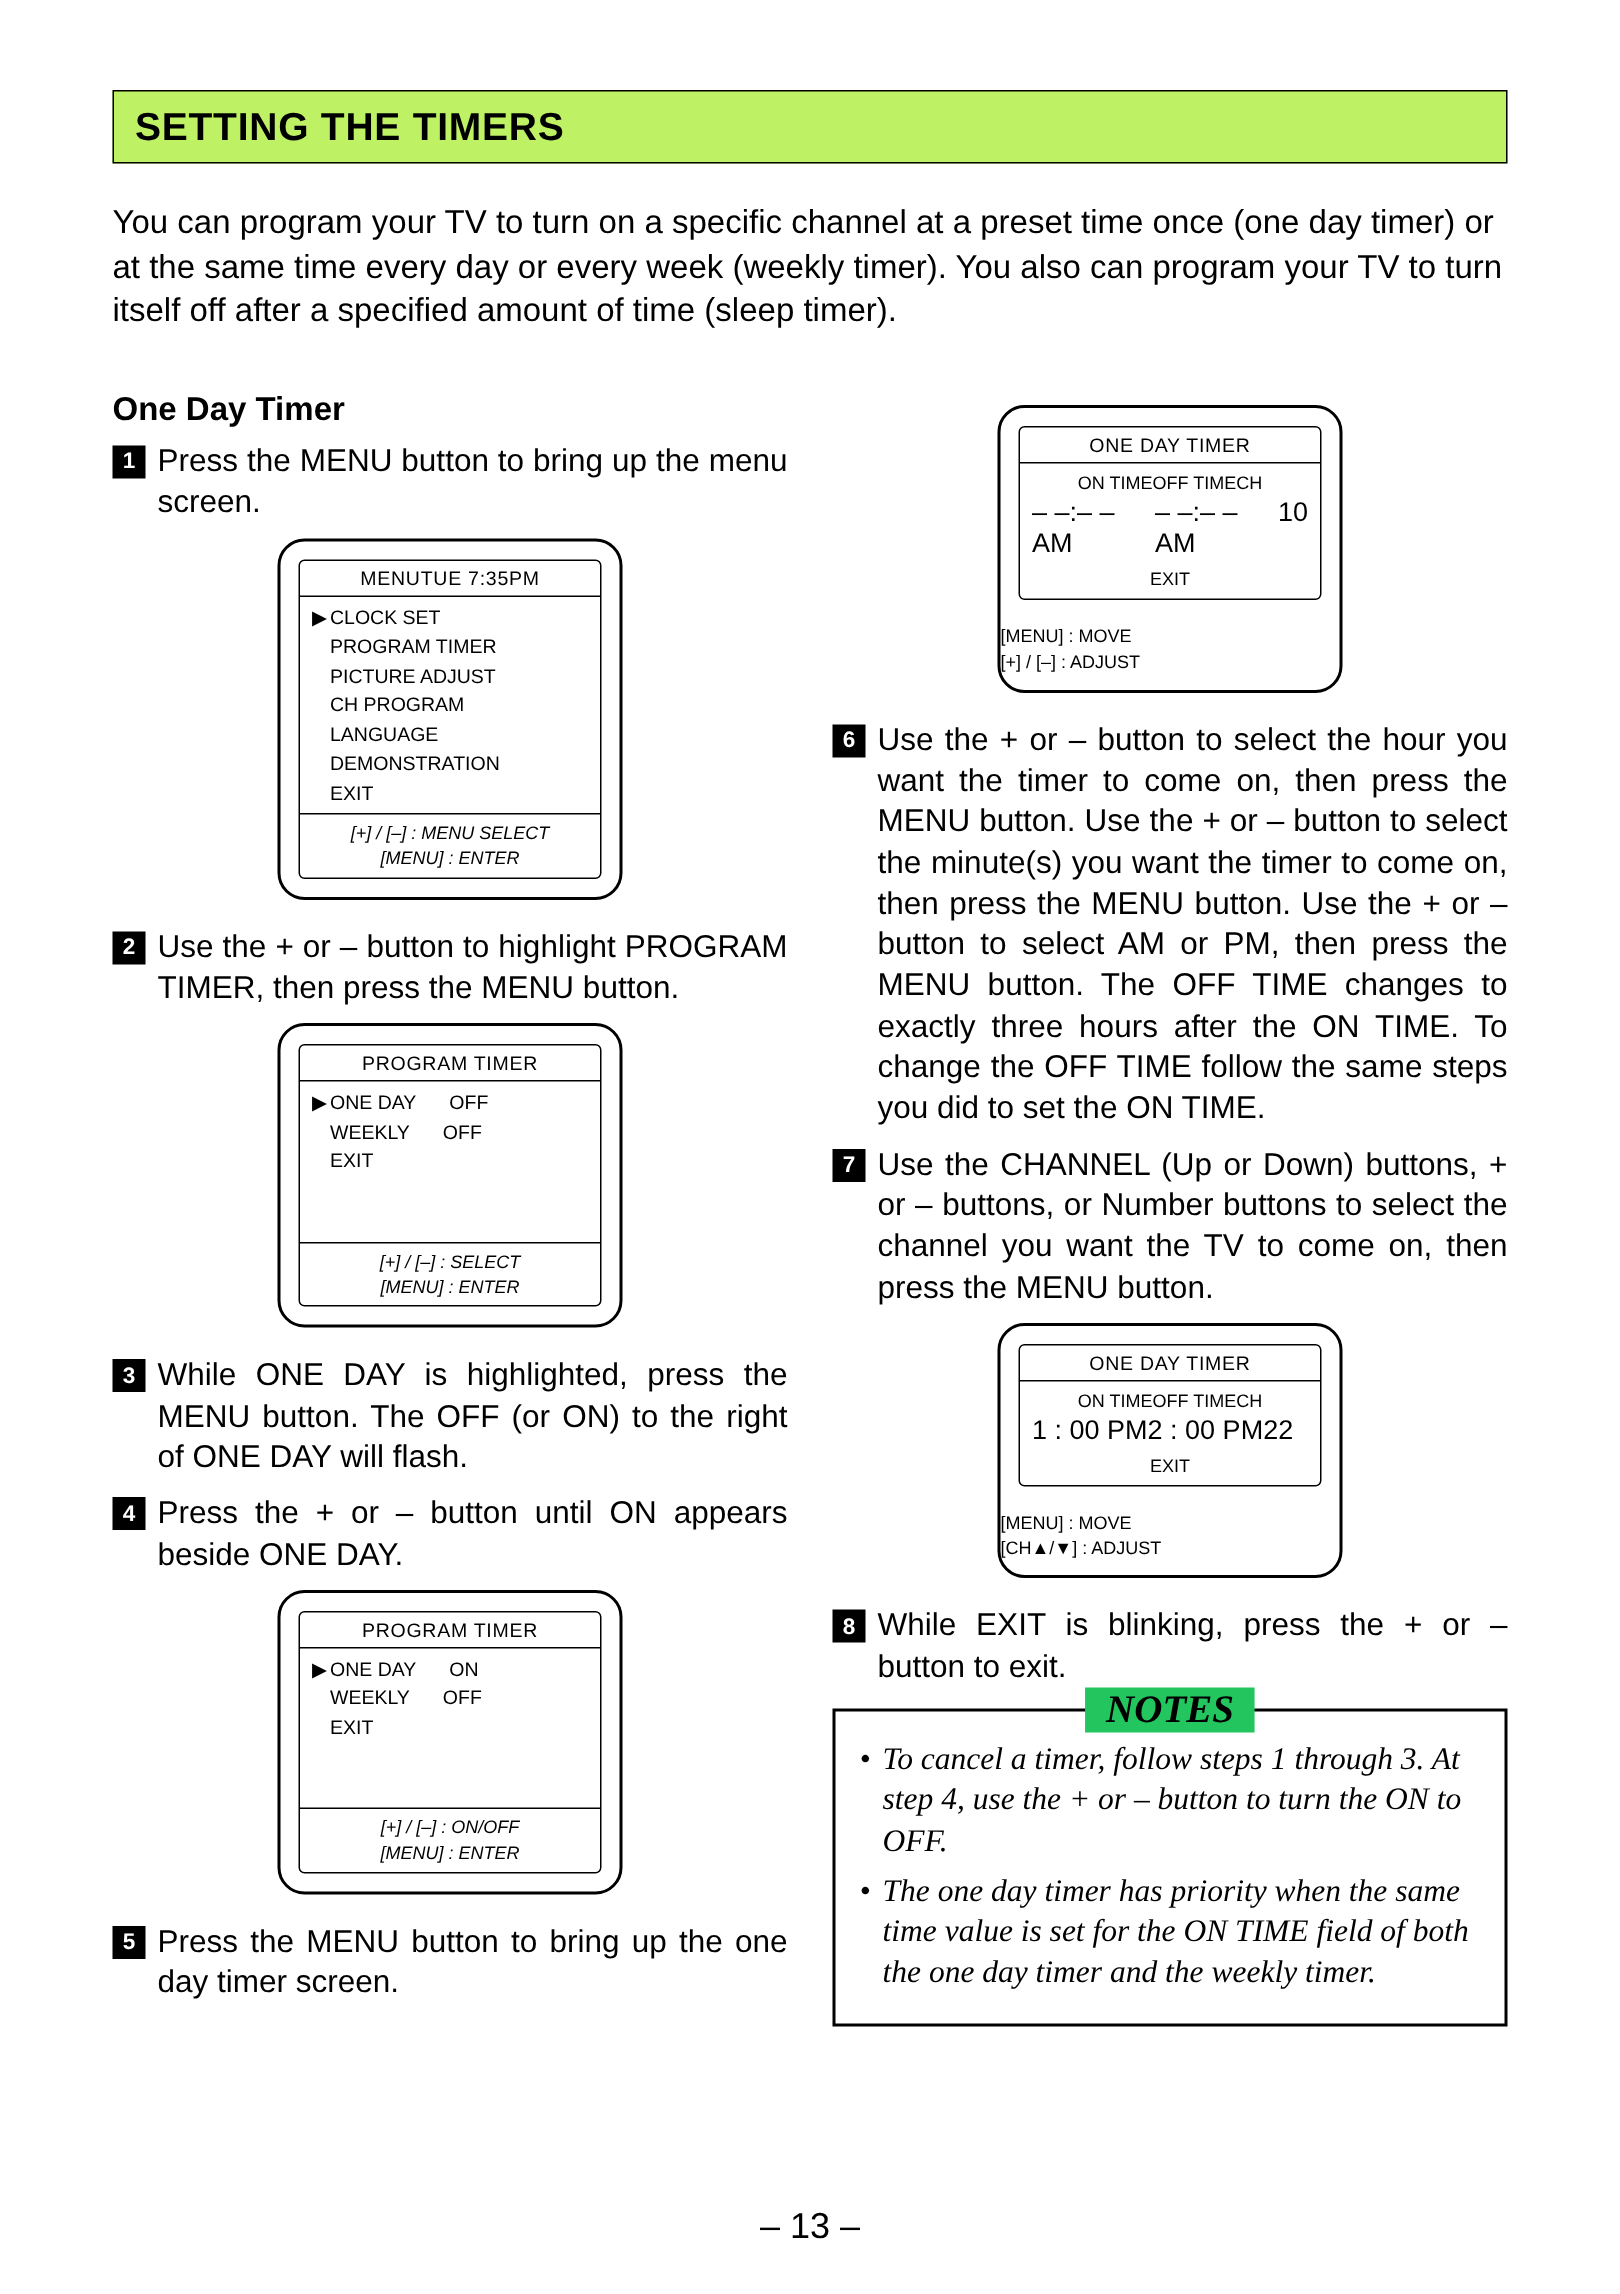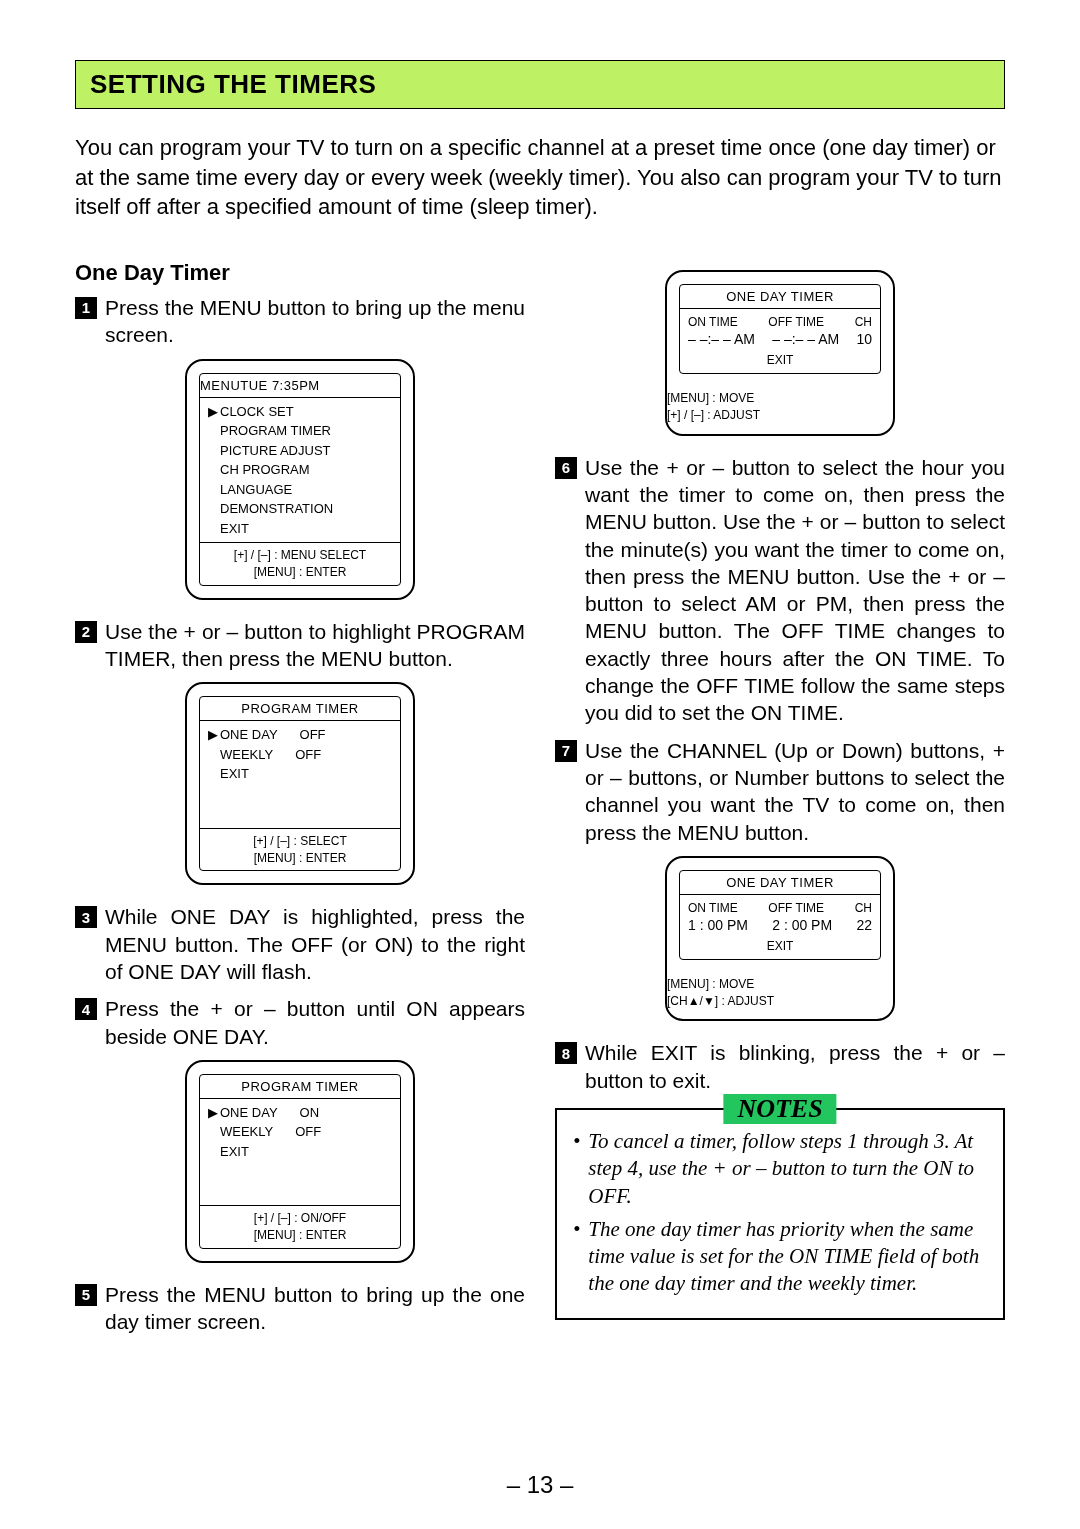--- a/index.html
+++ b/index.html
@@ -105,29 +105,30 @@
     .osd-row .ptr {
       width: 12px;
       display: inline-block;
     }
     .osd-help {
       border-top: 1px solid #000;
       padding: 4px 8px;
       font-size: 12px;
       line-height: 1.4;
       text-align: center;
+      font-style: italic;
     }
     .osd-3col {
       padding: 6px 8px 2px 8px;
       display: flex;
-      justify-content: space-between;
+      justify-content: center;
       font-size: 12px;
     }
     .osd-3col > div { text-align: center; }
-    .osd-small-row { display: flex; justify-content: space-between; padding: 0 8px 4px 8px; font-size: 14px;}
+    .osd-small-row { display: flex; padding: 0 8px 4px 8px; font-size: 18px;}
     .osd-exit {
       text-align: center;
       font-size: 12px;
       padding: 2px 0 6px 0;
     }
     .osd-gap {
       height: 40px;
     }
     .osd-footer {
       text-align: left;
@@ -192,21 +193,21 @@
     <div class="subhead">One Day Timer</div>
 
     <div class="step">
       <span class="num">1</span>
       <span class="txt">Press the MENU button to bring up the menu screen.</span>
     </div>
 
     <div class="osd-wrap">
       <div class="osd">
         <div class="osd-inner">
-          <div class="osd-title" style="display:flex;justify-content:flex-start;">
+          <div class="osd-title" style="display:flex;justify-content:center;">
             <span>MENU</span>
             <span>TUE 7:35PM</span>
           </div>
           <div class="osd-sep"></div>
           <div class="osd-list">
             <div class="osd-row">
                 <span class="ptr">▶</span>
                 <span>CLOCK SET</span>
               </div>
             <div class="osd-row">

